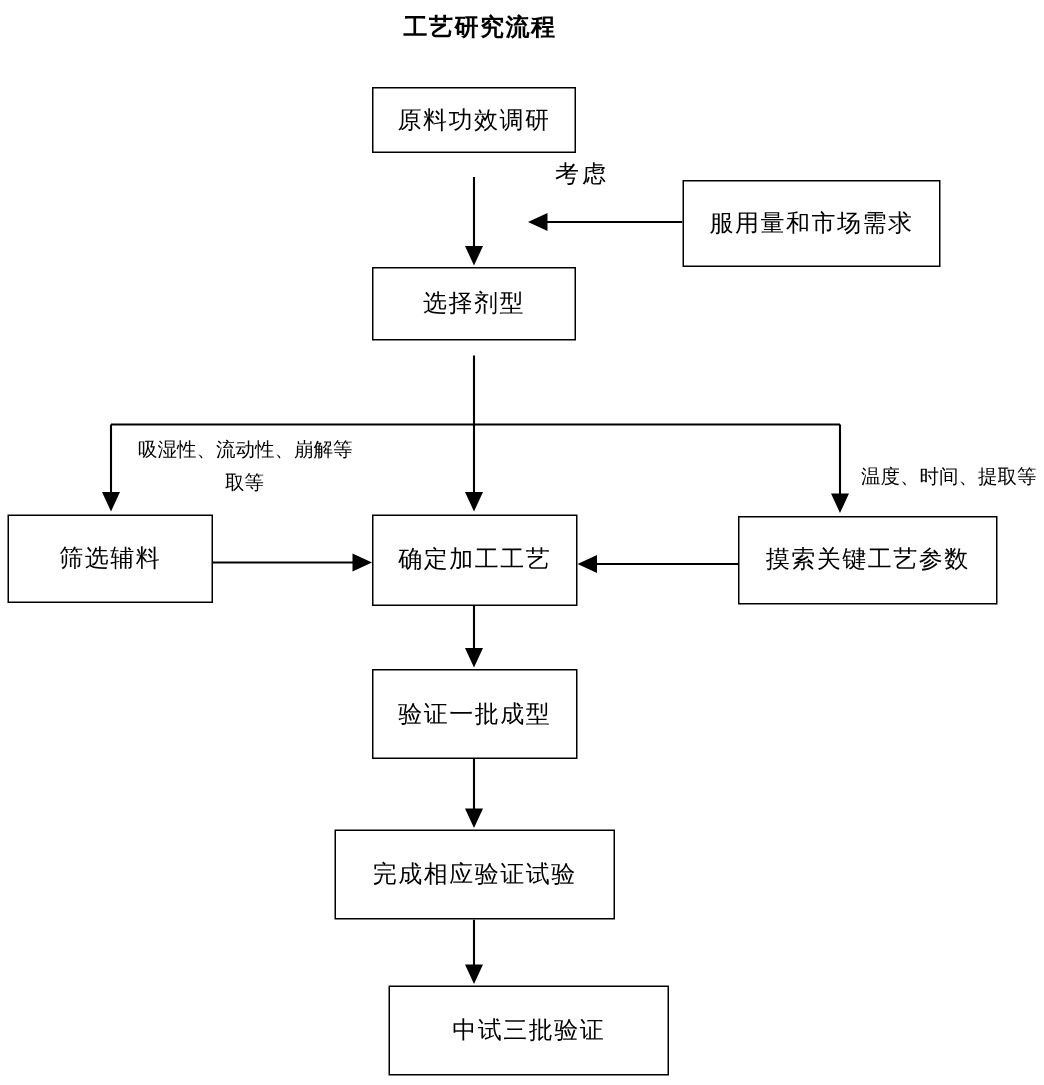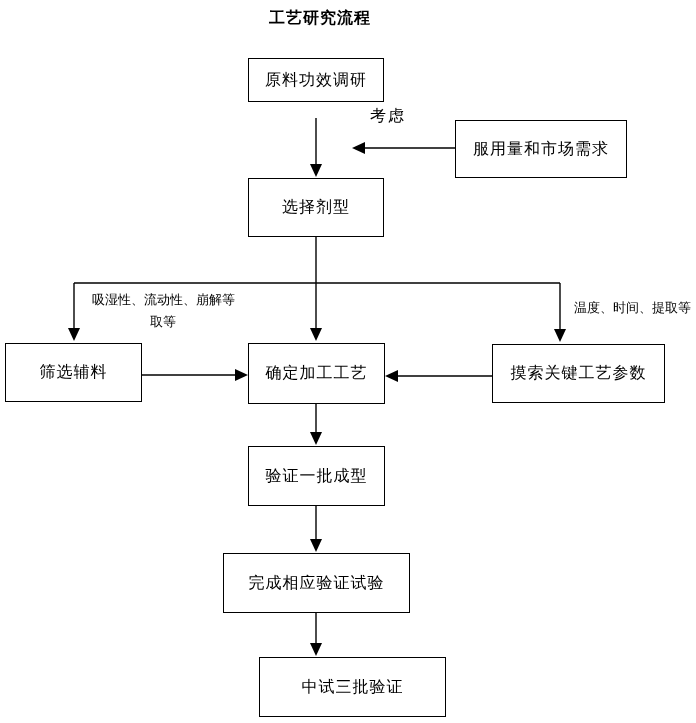--- a/index.html
+++ b/index.html
@@ -42,32 +42,32 @@
     position: absolute;
     font-size: 13px;
     color: #000000;
     white-space: nowrap;
   }
   .edge-label.big { font-size: 16px; letter-spacing: 2px; }
 
   
   .n-raw      { left: 248px; top:  58px; width: 136px; height: 44px; }
   .n-dosage   { left: 455px; top: 120px; width: 172px; height: 58px; }
-  .n-select   { left: 248px; top: 178px; width: 136px; height: 59px; }
+  .n-select   { left: 248px; top: 178px; width: 136px; height: 49px; }
   .n-screen   { left:   5px; top: 343px; width: 137px; height: 59px; }
   .n-determine{ left: 248px; top: 343px; width: 137px; height: 61px; }
   .n-explore  { left: 492px; top: 344px; width: 173px; height: 59px; }
   .n-validate { left: 248px; top: 446px; width: 137px; height: 60px; }
   .n-complete { left: 223px; top: 553px; width: 187px; height: 60px; text-align: center; }
   .n-pilot    { left: 223px; top: 657px; width: 187px; height: 60px; margin-left: 36px; }
 
   .l-consider { left: 370px; top: 106px; }
   .l-left1    { left:  92px; top: 291px; }
   .l-left2    { left: 150px; top: 313px; }
-  .l-right    { left: 574px; top: 299px; font-family: Liberation Serif, serif; }
+  .l-right    { left: 574px; top: 309px; font-family: Liberation Serif, serif; }
 </style>
 </head>
 <body>
 
 <div class="canvas">
 
   <svg class="flow-svg" viewBox="0 0 696 723" xmlns="http://www.w3.org/2000/svg">
     <g stroke="#000000" stroke-width="1.4" fill="none">
 
       <line x1="316" y1="118" x2="316" y2="166"></line>

